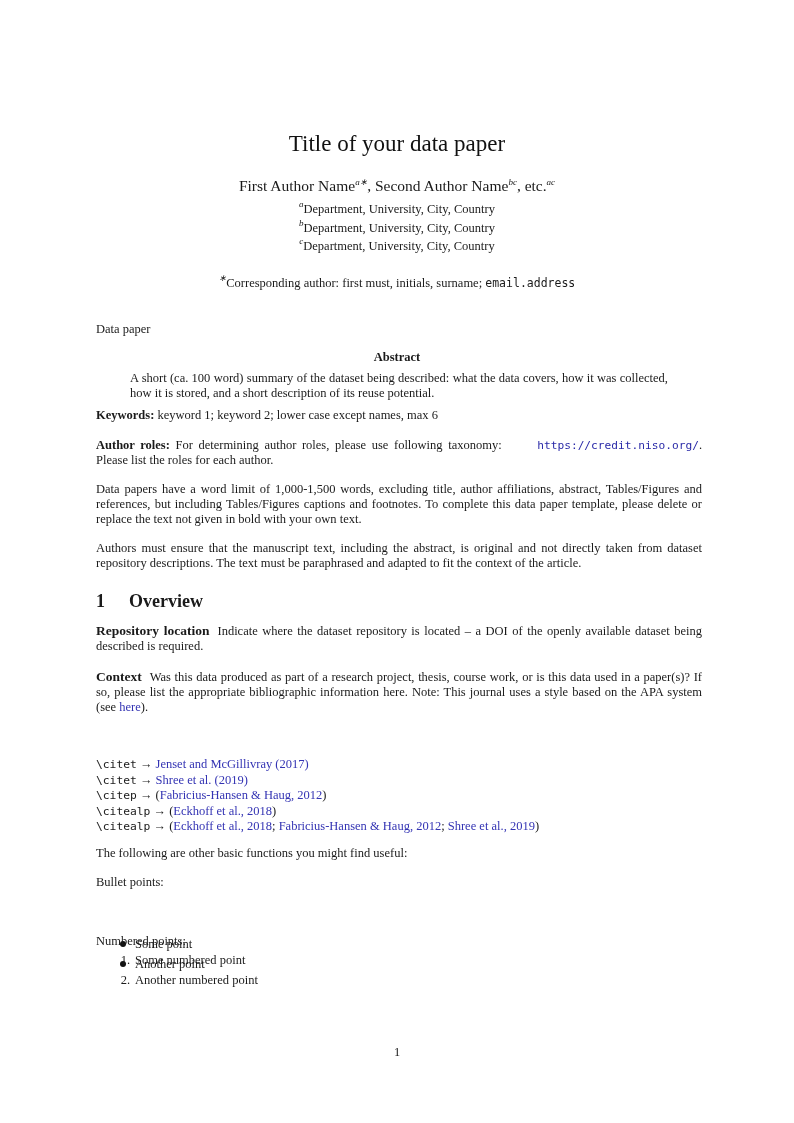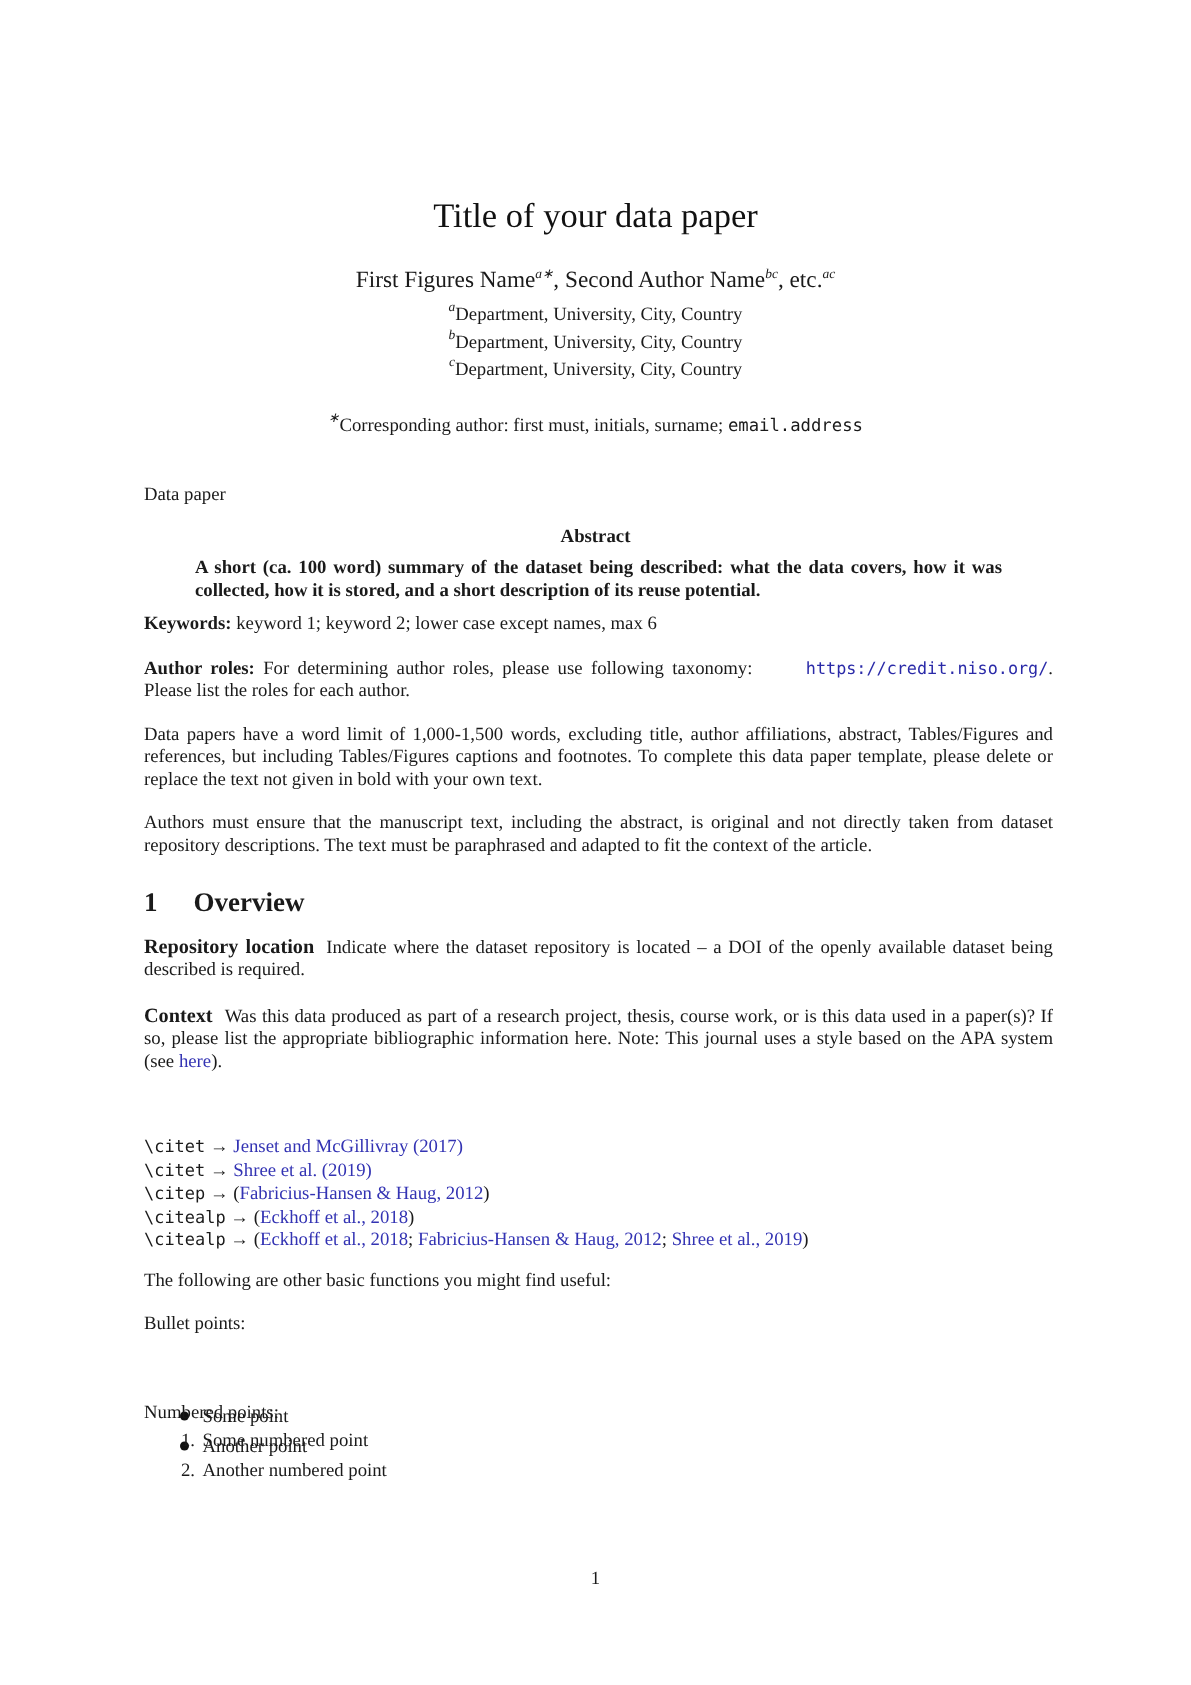--- a/index.html
+++ b/index.html
@@ -19,42 +19,42 @@
   .corr { top: 273px; font-size: 12.5px; font-family: "Liberation Serif", serif; }
   .corr .mono { font-size: 11.5px; }
   .body-text {
     left: 96px; width: 606px; font-size: 12.5px; line-height: 15px;
     font-family: "Liberation Serif", serif; text-align: justify;
   }
   .b { font-weight: bold; margin-top: 40px; }
   .link { color: #3333b3; }
   .link-mono { color: #2a2aa8; font-family: "DejaVu Sans Mono", "Liberation Mono", monospace; font-size: 11.2px; margin-left: 30px; }
   .abstract-head { top: 350px; font-size: 12.5px; font-weight: bold; font-family: "Liberation Serif", serif; }
-  .abstract-body { left: 130px; width: 538px; top: 371px; font-size: 12.5px; line-height: 15px; font-family: "Liberation Serif", serif; text-align: justify; font-weight: bold; }
+  .abstract-body { left: 130px; width: 538px; top: 371px; font-size: 12.5px; line-height: 15px; font-family: "Liberation Serif", serif; text-align: justify; }
   .section { left: 96px; top: 591px; font-size: 18px; font-weight: bold; font-family: "Liberation Serif", serif; }
   .section .num { display: inline-block; width: 33px; }
   .runin { font-size: 13.5px; font-weight: bold; margin-right: 8px; }
   .cite-line { height: 15.6px; white-space: nowrap; }
   .cmd { font-family: "DejaVu Sans Mono", "Liberation Mono", monospace; font-size: 11.3px; }
   .list-item { height: 20px; white-space: nowrap; }
   .bullet { display: inline-block; width: 6px; height: 6px; border-radius: 50%; background: #111; margin: 0 9px 2px 24px; vertical-align: middle; }
   .numlbl { display: inline-block; width: 34px; text-align: right; padding-right: 0; margin-right: 5px; }
   .latex sub { font-size: 10px; vertical-align: -2px; }
   .latex sup { font-size: 8px; vertical-align: 3px; margin-left: -3px; margin-right: -1px; }
   .page-num { top: 1045px; font-size: 12.5px; font-family: "Liberation Serif", serif; }
 </style>
 </head>
 <body>
 
 <div class="page">
 
   <div class="abs center title">Title of your data paper</div>
 
   <div class="abs center authors">
-    <span>First Figures Name</span><sup>a∗</sup><span>, </span><span>Second Author Name</span><sup>bc</sup><span>, </span><span>etc.</span><sup>ac</sup>
+    <span>First Author Name</span><sup>a∗</sup><span>, </span><span>Second Author Name</span><sup>bc</sup><span>, </span><span>etc.</span><sup>ac</sup>
   </div>
 
   <div class="abs center aff" style="top:199px">
     <sup>a</sup><span>Department, University, City, Country</span>
   </div>
   <div class="abs center aff" style="top:218px">
     <sup>b</sup><span>Department, University, City, Country</span>
   </div>
   <div class="abs center aff" style="top:236px">
     <sup>c</sup><span>Department, University, City, Country</span>

